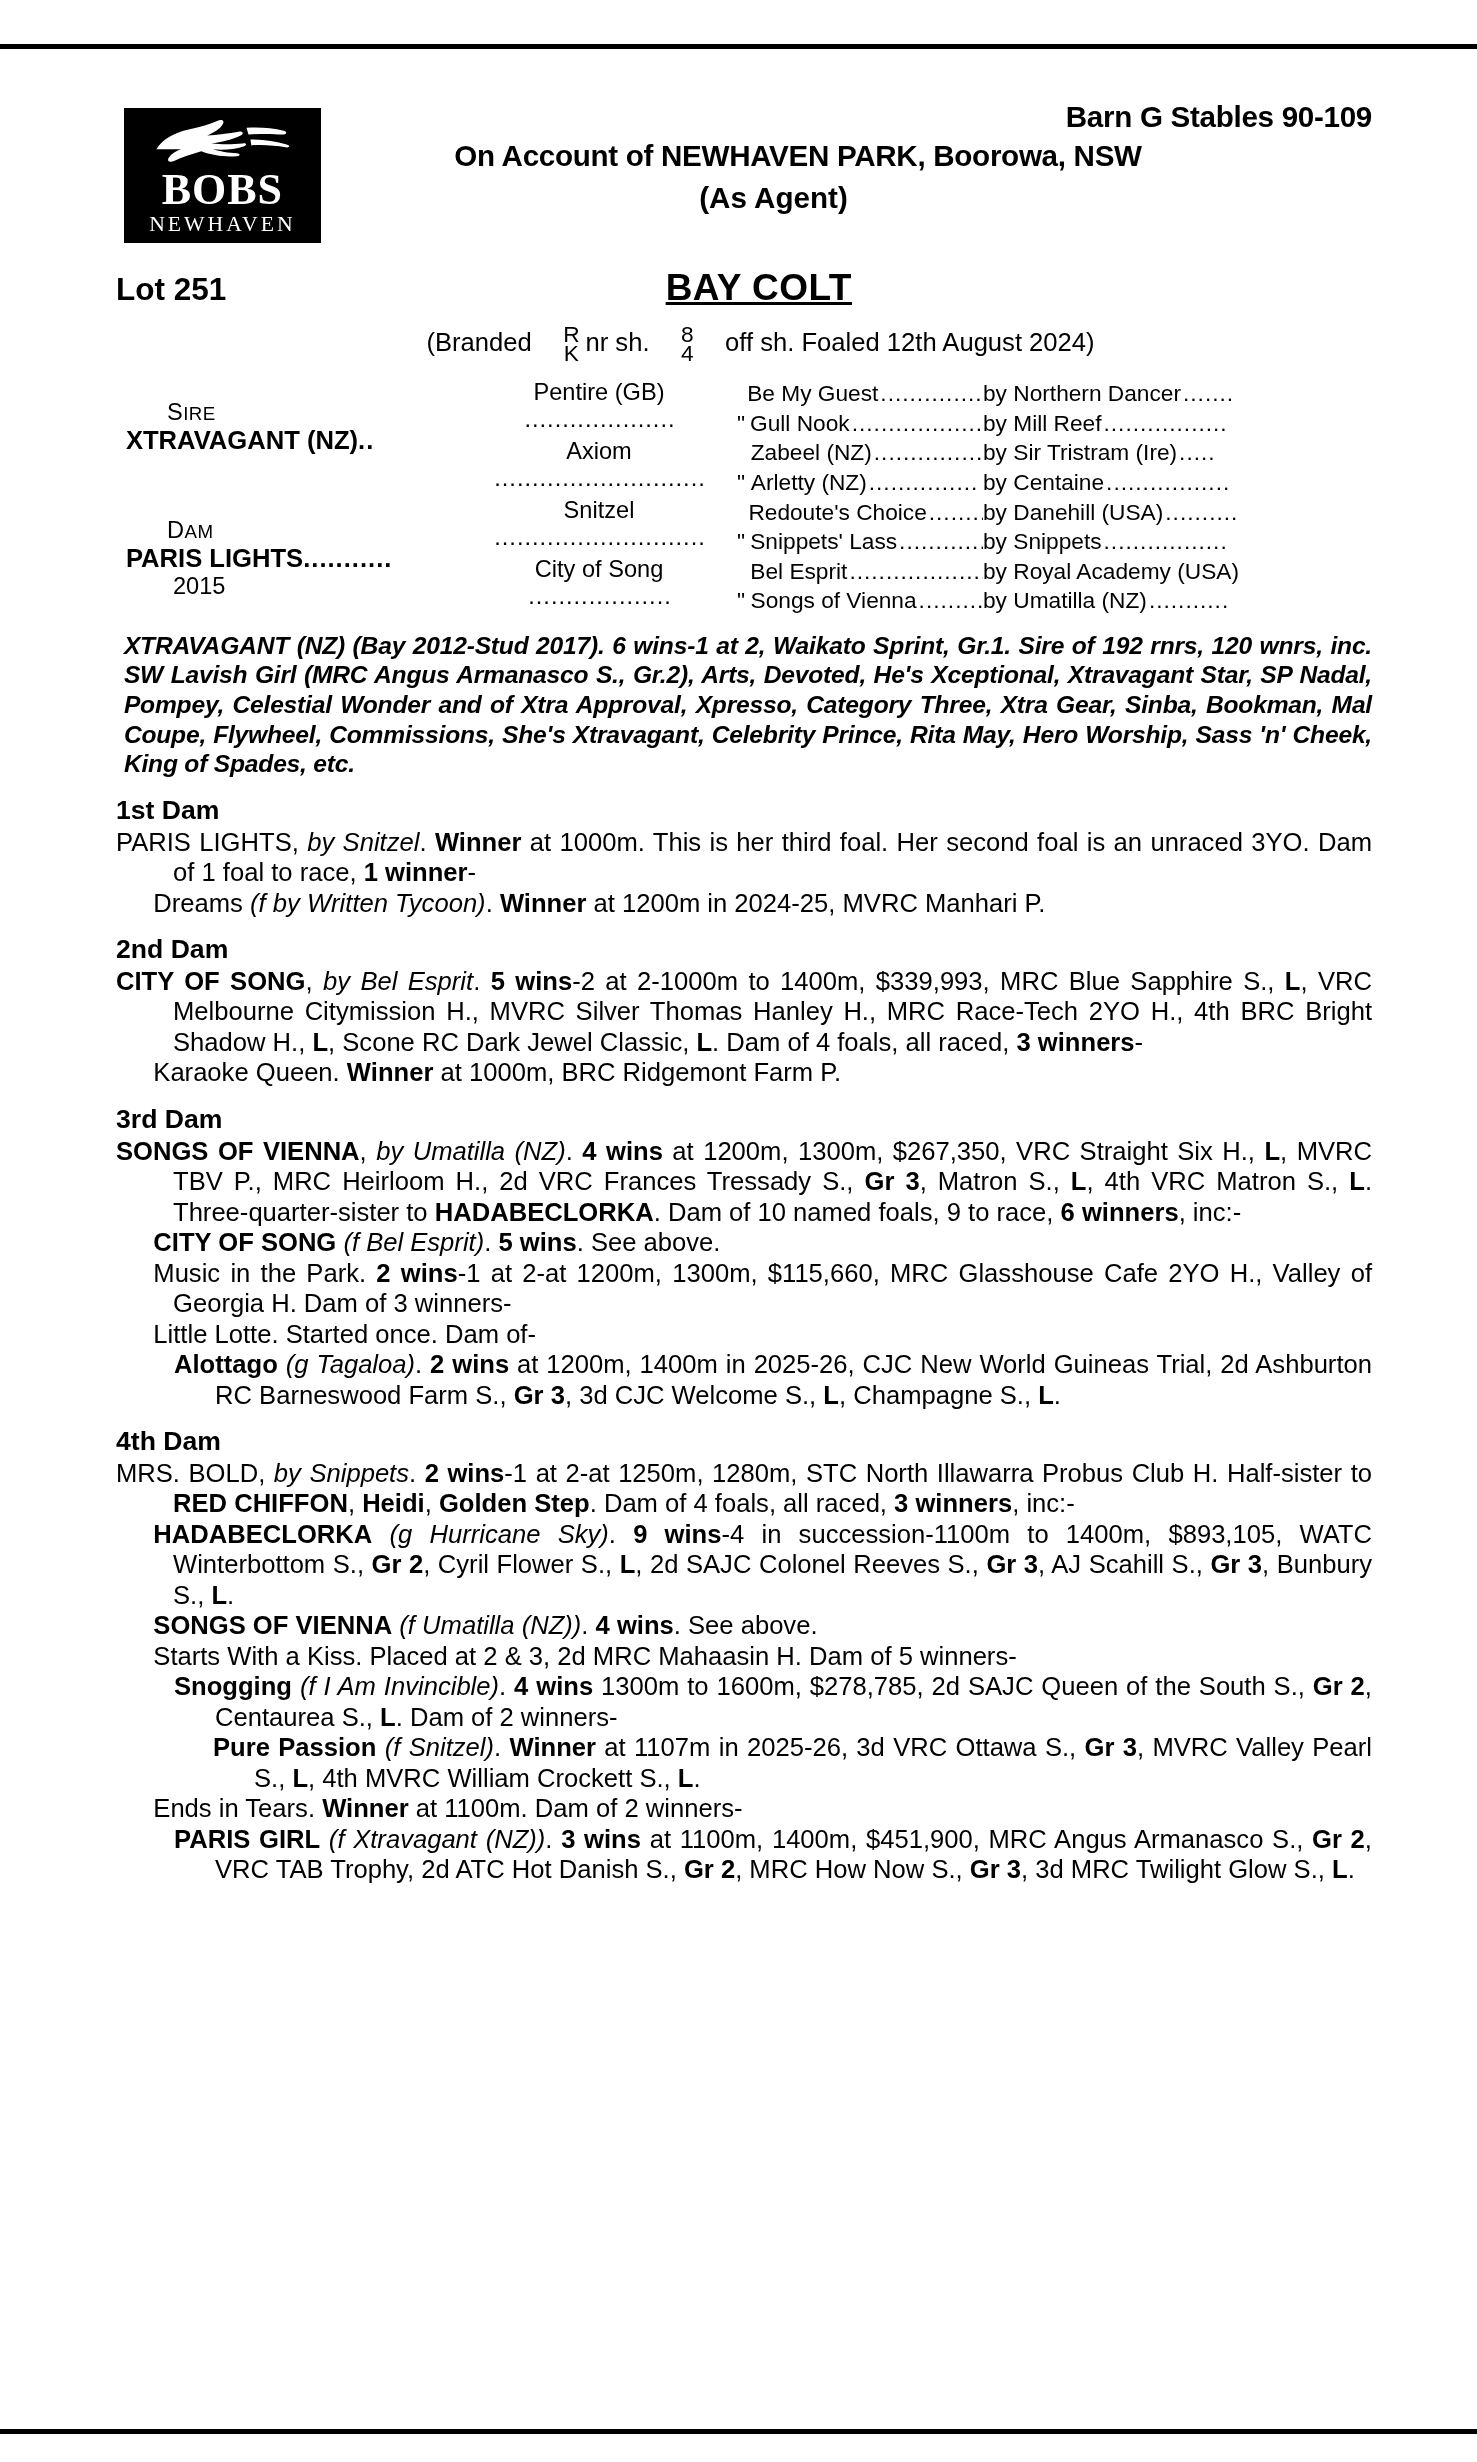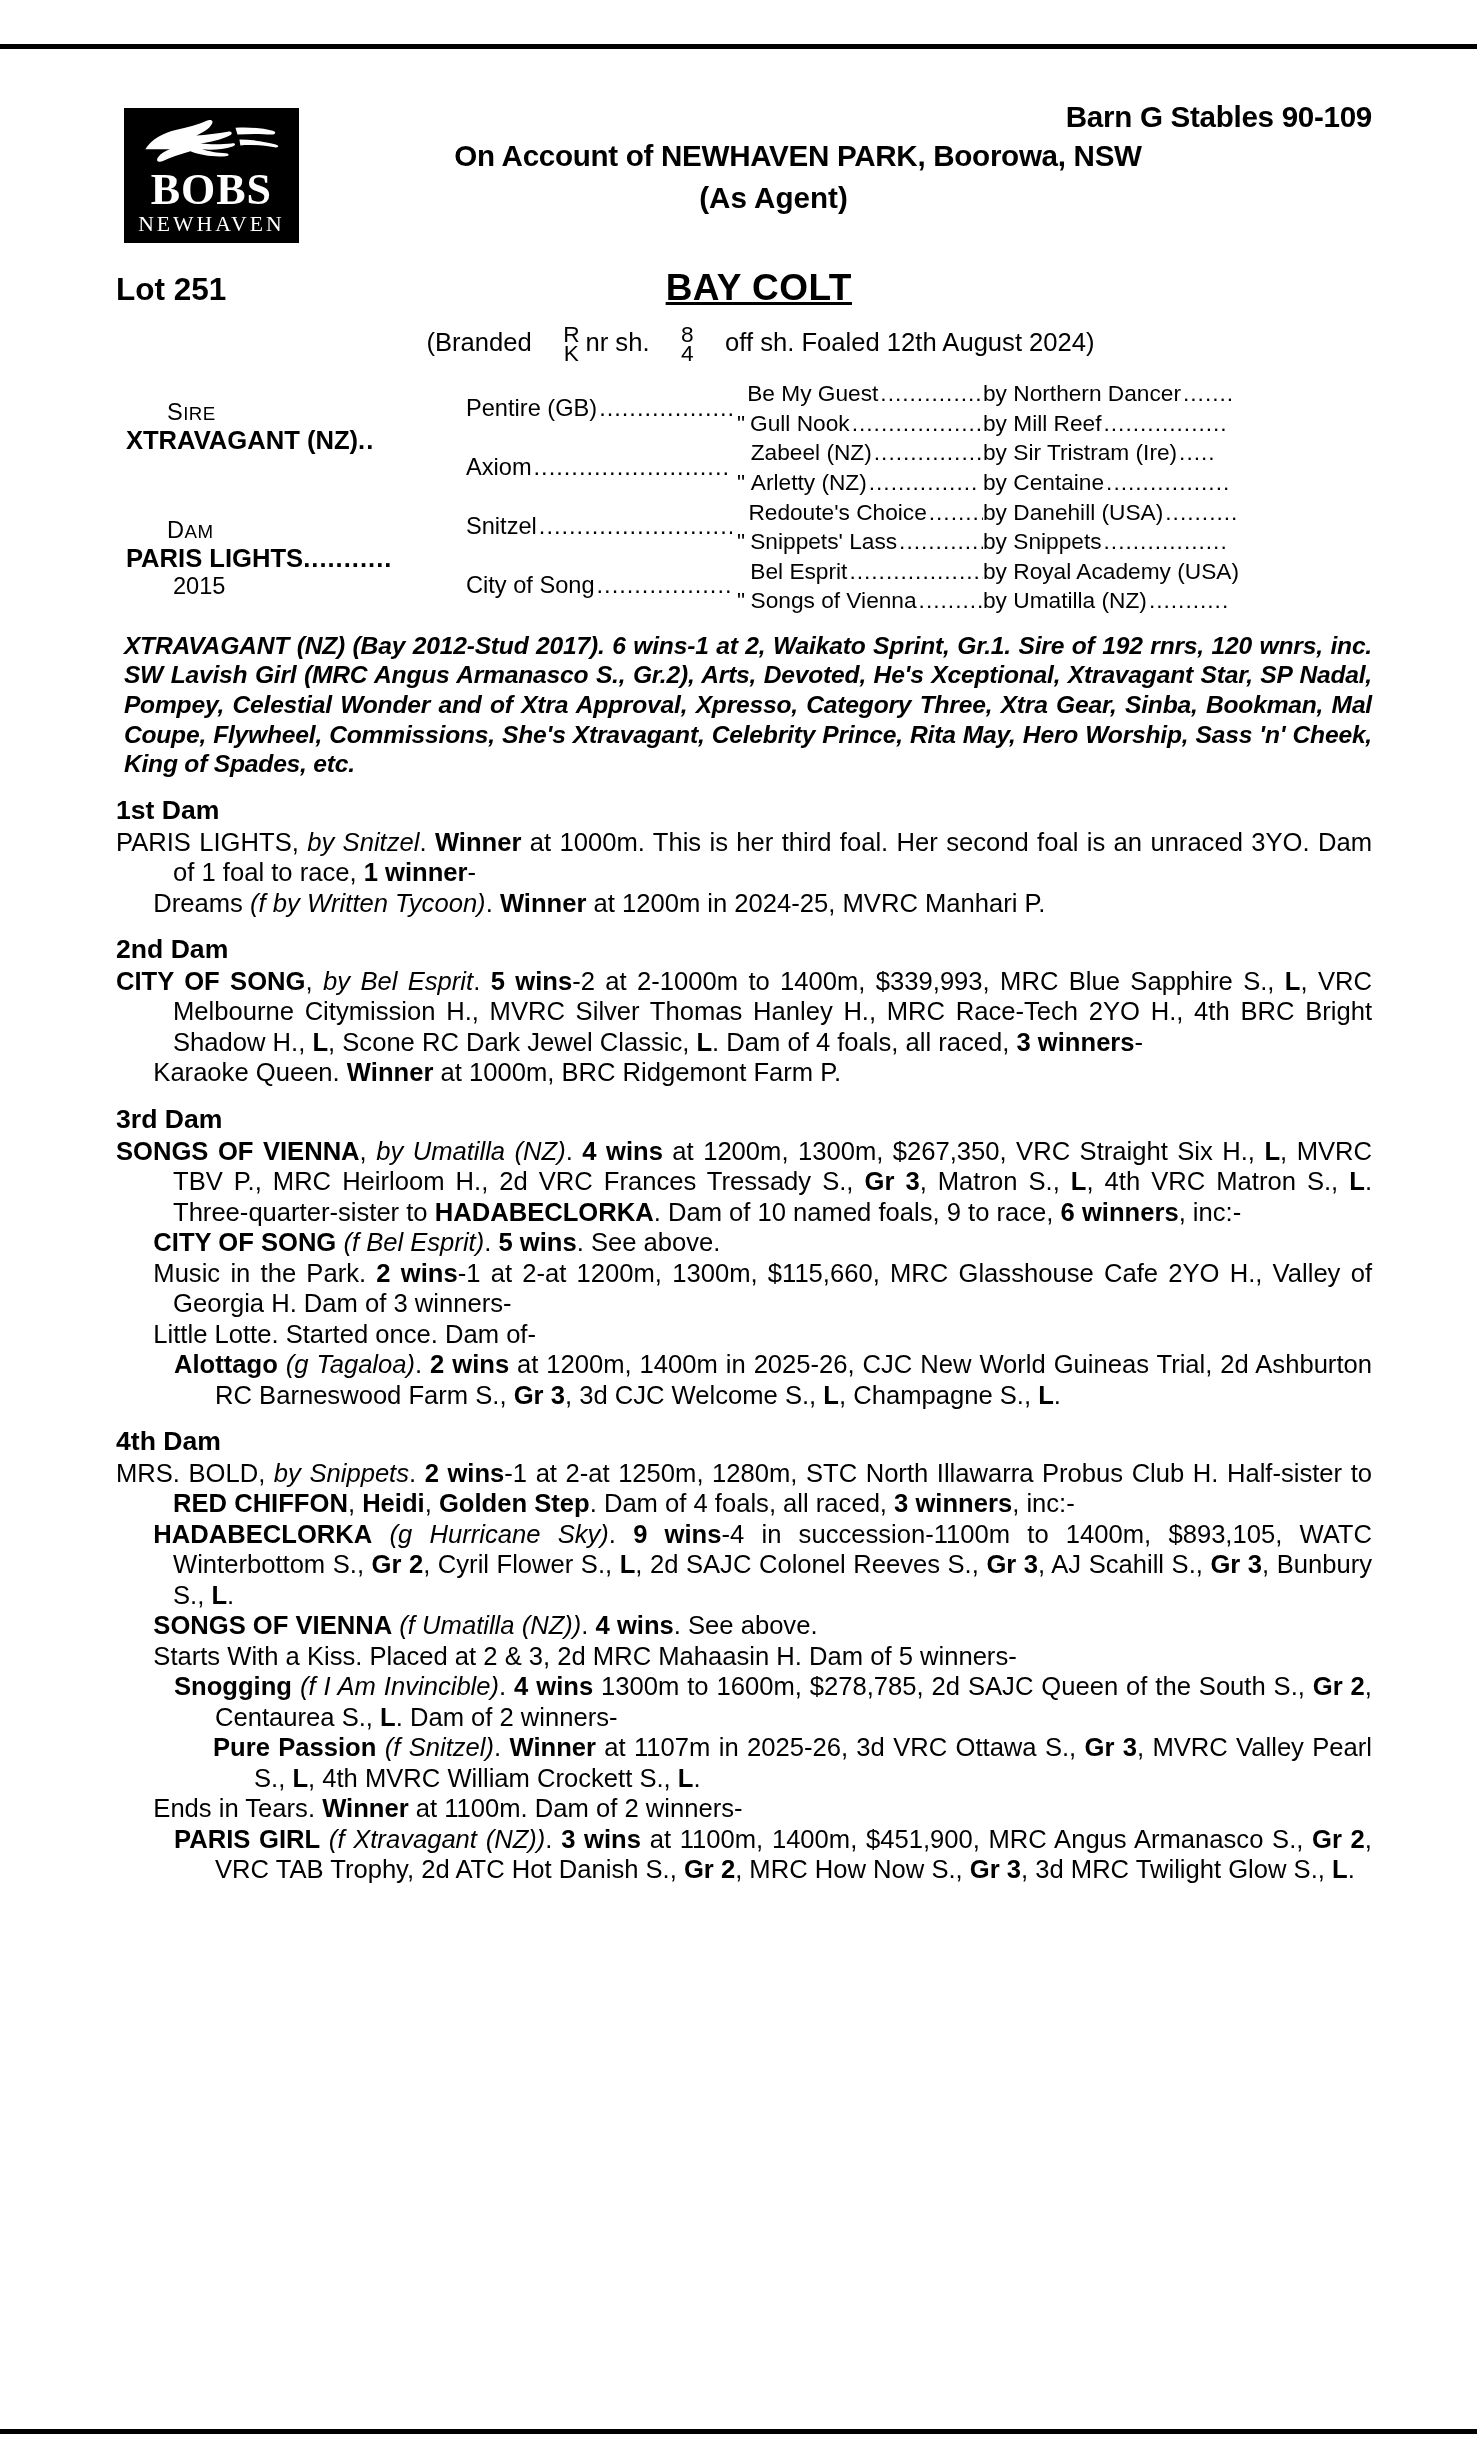--- a/index.html
+++ b/index.html
@@ -40,21 +40,21 @@
 
   
   .header-block {
     position: relative;
     height: 177px;
   }
   .bobs-logo {
     position: absolute;
     left: 7.9px;
     top: 13.8px;
-    width: 175px;
+    width: 197px;
     height: 135px;
     background: #000;
     color: #fff;
     text-align: center;
     overflow: hidden;
   }
   .bobs-horse {
     margin-top: 7.9px;
     height: 51px;
   }
@@ -189,20 +189,21 @@
     position: absolute;
     left: 350px;
     top: 0;
     width: 266px;
   }
   .col-mid .row {
     height: 59px;
     display: flex;
     align-items: center;
     white-space: nowrap;
+    flex-direction: column;
   }
   .dotfill {
     flex: 1 1 auto;
     overflow: hidden;
     white-space: nowrap;
     letter-spacing: 1px;
     padding-left: 2px;
   }
 
   .col-right {

